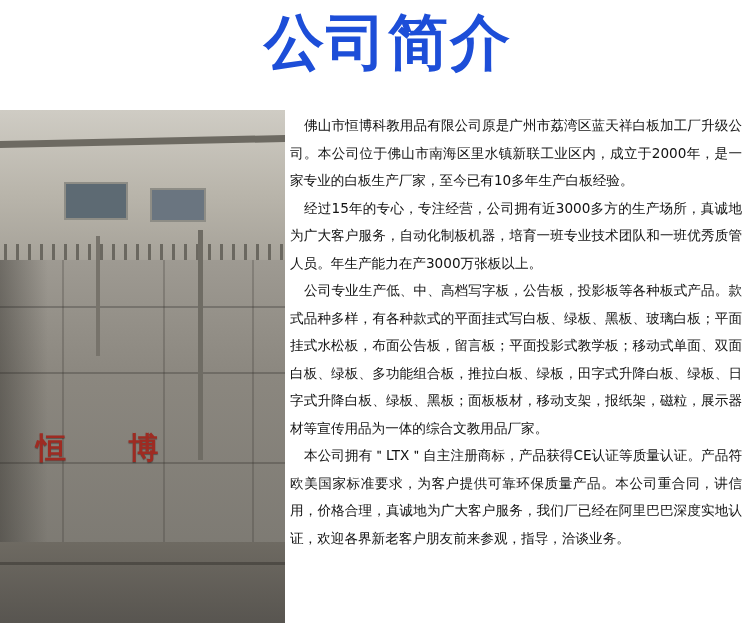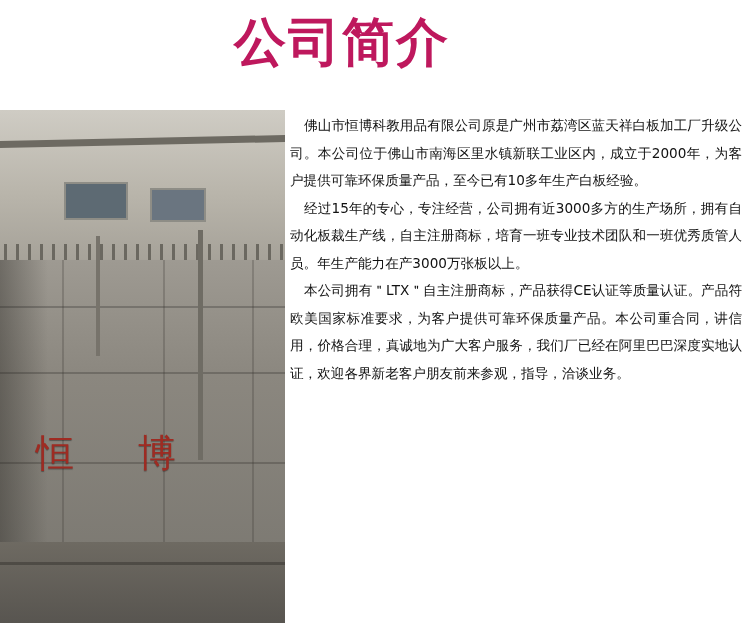--- a/index.html
+++ b/index.html
@@ -22,25 +22,25 @@
   
   .header {
     position: absolute;
     left: 0;
     top: 0;
     width: 750px;
     height: 110px;
   }
   .title-cn {
     position: absolute;
-    left: 234px;
+    left: 264px;
     top: 12px;
-    font-size: 52px;
+    font-size: 60px;
     font-weight: bold;
-    color: #be185d;
+    color: #1d4ed8;
     letter-spacing: 2px;
     font-family: "DejaVu Sans", "Liberation Sans", sans-serif;
     line-height: 60px;
     white-space: nowrap;
   }
   .title-en {
     position: absolute;
     left: 307px;
     top: 79px;
     font-size: 13px;
@@ -139,22 +139,22 @@
   }
   .photo .ground-line {
     position: absolute;
     left: 0; top: 452px;
     width: 285px; height: 3px;
     background: rgba(40,38,35,0.4);
   }
   .photo .brandmark {
     position: absolute;
     left: 36px; top: 318px;
-    font-size: 38px;
-    font-weight: normal;
+    font-size: 30px;
+    font-weight: bold;
     color: #9e2b22;
     letter-spacing: 26px;
     text-shadow: 0 1px 1px rgba(0,0,0,0.35);
     white-space: nowrap;
     text-align: center;
   }
   .photo .shadow-left {
     position: absolute;
     left: 0; top: 150px;
     width: 48px; height: 290px;
@@ -239,18 +239,19 @@
     <div class="vert-joint v3"></div>
     <div class="shadow-left"></div>
     <div class="pole"></div>
     <div class="pole2"></div>
     <div class="brandmark">恒 博</div>
     <div class="ground"></div>
     <div class="ground-line"></div>
   </div>
 
   <div class="body-text">
-    <p class="indent">佛山市恒博科教用品有限公司原是广州市荔湾区蓝天祥白板加工厂升级公司。本公司位于佛山市南海区里水镇新联工业区内，成立于2000年，为客户提供可靠环保质量产品，至今已有10多年生产白板经验。</p>
-    <p class="indent">经过15年的专心，专注经营，公司拥有近3000多方的生产场所，拥有自动化板裁生产线，自主注册商标，培育一班专业技术团队和一班优秀质管人员。年生产能力在产3000万张板以上。</p>
+    <p class="indent">佛山市恒博科教用品有限公司原是广州市荔湾区蓝天祥白板加工厂升级公司。本公司位于佛山市南海区里水镇新联工业区内，成立于2000年，是一家专业的白板生产厂家，至今已有10多年生产白板经验。</p>
+    <p class="indent">经过15年的专心，专注经营，公司拥有近3000多方的生产场所，真诚地为广大客户服务，自动化制板机器，培育一班专业技术团队和一班优秀质管人员。年生产能力在产3000万张板以上。</p>
+    <p class="indent">公司专业生产低、中、高档写字板，公告板，投影板等各种板式产品。款式品种多样，有各种款式的平面挂式写白板、绿板、黑板、玻璃白板；平面挂式水松板，布面公告板，留言板；平面投影式教学板；移动式单面、双面白板、绿板、多功能组合板，推拉白板、绿板，田字式升降白板、绿板、日字式升降白板、绿板、黑板；面板板材，移动支架，报纸架，磁粒，展示器材等宣传用品为一体的综合文教用品厂家。</p>
     <p class="indent">本公司拥有＂LTX＂自主注册商标，产品获得CE认证等质量认证。产品符欧美国家标准要求，为客户提供可靠环保质量产品。本公司重合同，讲信用，价格合理，真诚地为广大客户服务，我们厂已经在阿里巴巴深度实地认证，欢迎各界新老客户朋友前来参观，指导，洽谈业务。</p>
   </div>
 
 </div>
 
 </body></html>

